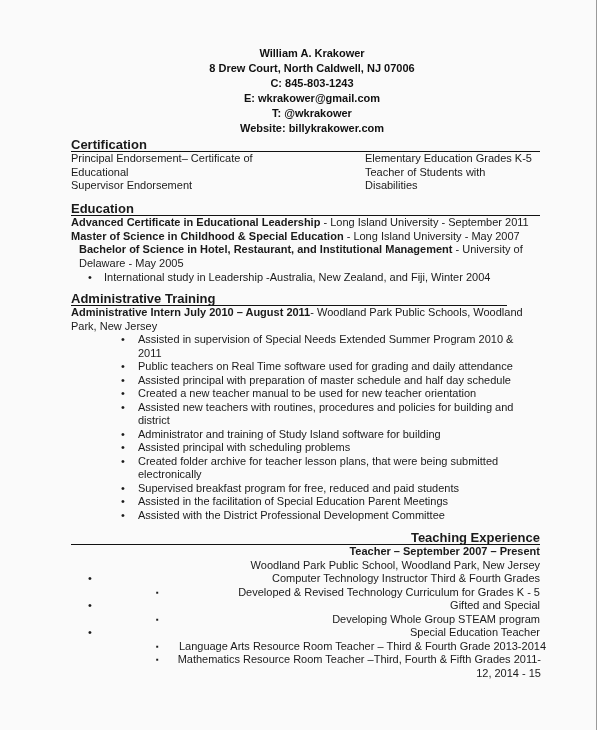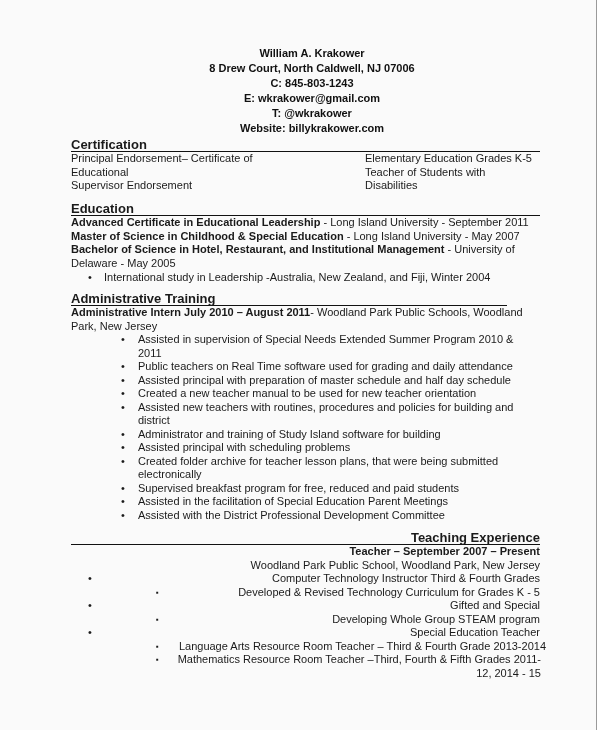--- a/index.html
+++ b/index.html
@@ -59,21 +59,21 @@
         <div>Elementary Education Grades K-5</div>
         <div>Teacher of Students with Disabilities</div>
       </div>
     </div>
   </div>
 
   <div class="section" style="top:203px; width:469px;">
     <div class="sec-title">Education</div>
     <div><span class="b">Advanced Certificate in Educational Leadership</span><span> - Long Island University - September 2011</span></div>
     <div><span class="b">Master of Science in Childhood &amp; Special Education</span><span> - Long Island University - May 2007</span></div>
-    <div style="width:455px;"><span class="b">Bachelor of Science in Hotel, Restaurant, and Institutional Management</span><span> - University of Delaware - May 2005</span></div>
+    <div style="width:455px;margin-left:8px;"><span class="b">Bachelor of Science in Hotel, Restaurant, and Institutional Management</span><span> - University of Delaware - May 2005</span></div>
     <ul style="margin-top:1px;">
       <li style="padding-left:33px;"><span style="position:absolute;left:17px;">•</span><span>International study in Leadership -Australia, New Zealand, and Fiji, Winter 2004</span></li>
     </ul>
   </div>
 
   <div class="section" style="top:293px; width:469px;">
     <div class="sec-title" style="width:436px;">Administrative Training</div>
     <div style="width:462px;"><span class="b">Administrative Intern July 2010 – August 2011</span><span>- Woodland Park Public Schools, Woodland Park, New Jersey</span></div>
     <ul style="margin-left:67px; width:390px;">
       <li style="padding-left:0;"><span style="position:absolute;left:-17px;">•</span><span>Assisted in supervision of Special Needs Extended Summer Program 2010 &amp; 2011</span></li>

